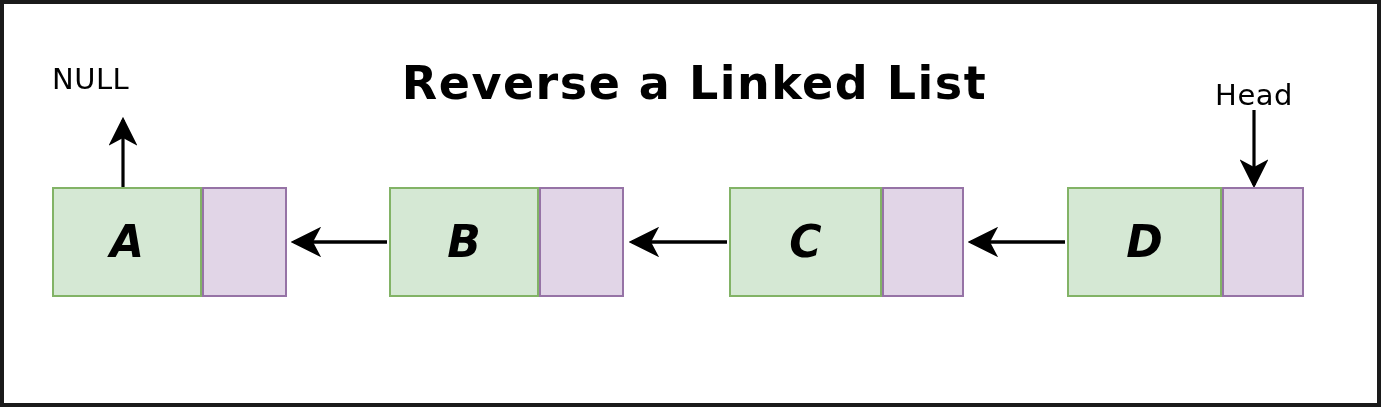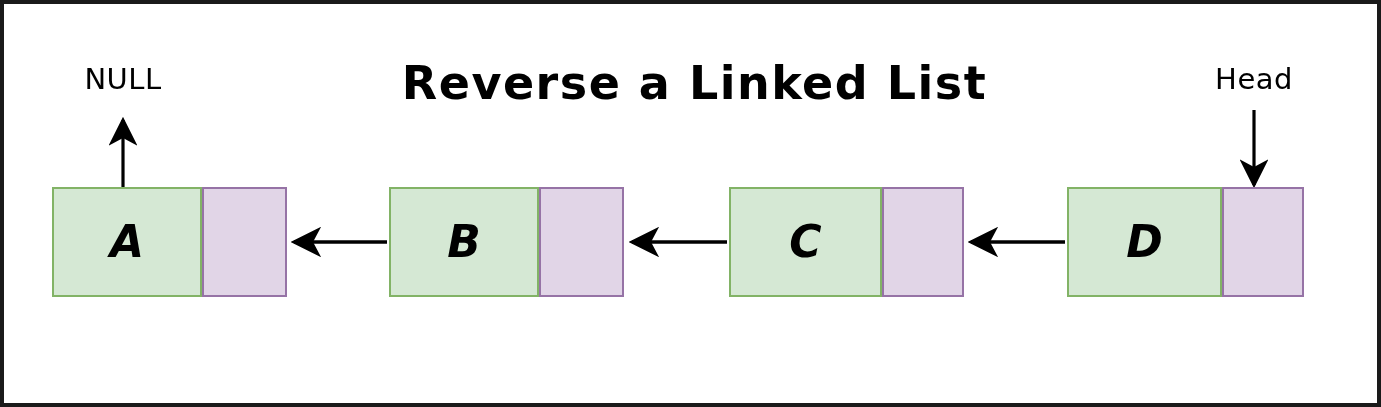--- a/index.html
+++ b/index.html
@@ -37,31 +37,31 @@
     font-weight: 700;
     letter-spacing: 1.5px;
     color: #000000;
     white-space: nowrap;
   }
   .null-label {
     position: absolute;
     left: 48px;
     top: 58px;
     width: 142px;
-    text-align: center;
+    text-align: left;
     font-family: "DejaVu Sans", sans-serif;
     font-size: 29px;
     font-weight: 400;
     letter-spacing: 0.5px;
     color: #000000;
   }
   .head-label {
     position: absolute;
     left: 1180px;
-    top: 58px;
+    top: 74px;
     width: 140px;
     text-align: center;
     font-family: "DejaVu Sans", sans-serif;
     font-size: 29px;
     font-weight: 400;
     letter-spacing: 0.5px;
     color: #000000;
   }
   .node {
     position: absolute;

